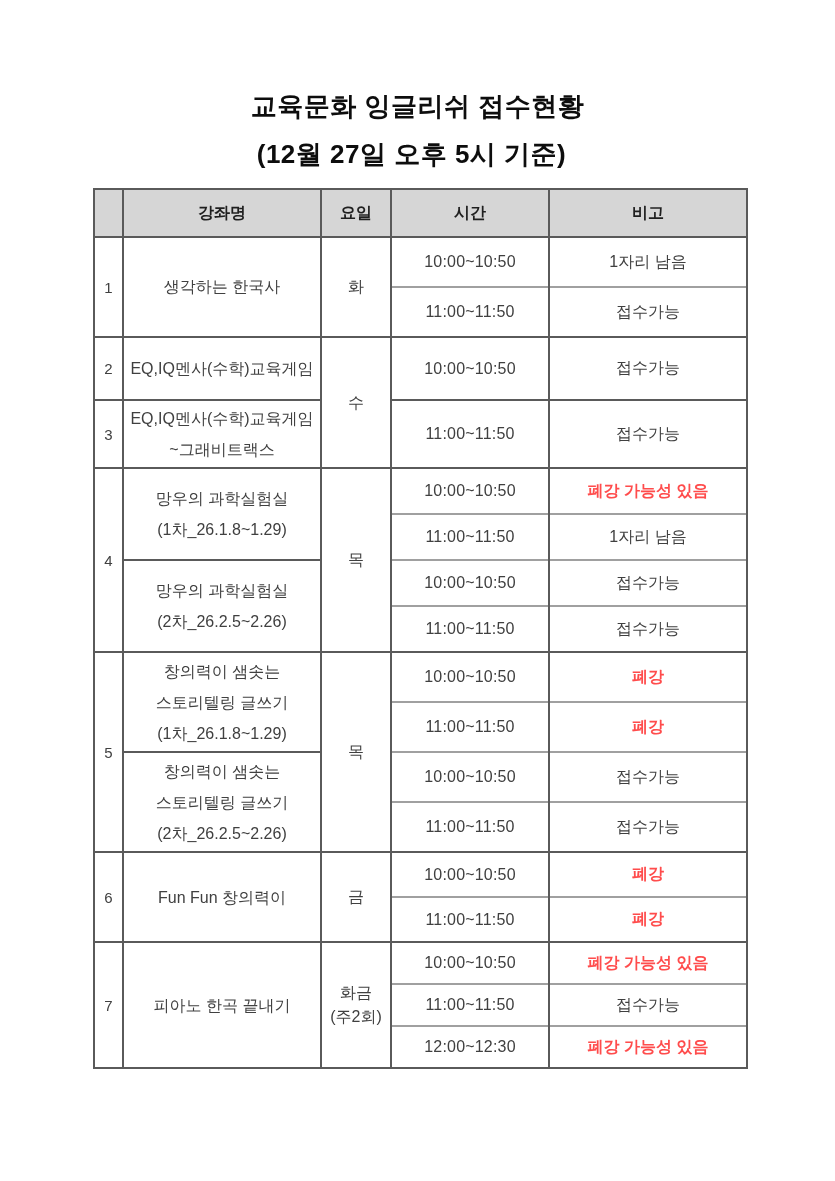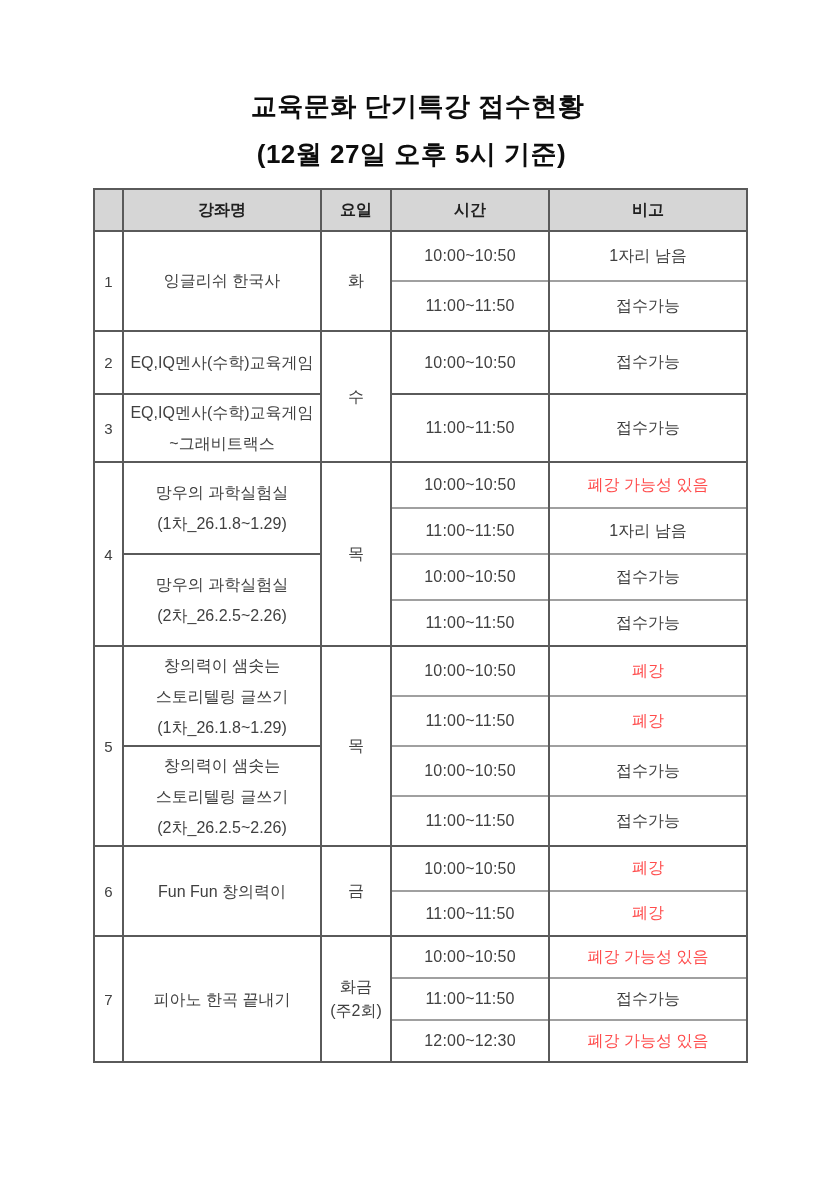--- a/index.html
+++ b/index.html
@@ -41,49 +41,49 @@
     vertical-align: middle;
     font-size: 16px;
     padding: 2px;
     overflow: hidden;
   }
   th {
     background: var(--header-bg, #d6d6d6);
     color: #1f1f1f;
     font-weight: 700;
     border: 2px solid var(--border-main, #5a5a5a);
-    height: 42px;
+    height: 48px;
   }
   td {
     border-left: 2px solid var(--border-main, #5a5a5a);
     border-right: 2px solid var(--border-main, #5a5a5a);
     border-top: 2px solid var(--border-sub, #a0a0a0);
     border-bottom: none;
   }
   tr.group-start > td { border-top: 2px solid var(--border-main, #5a5a5a); }
   td.course-sep { border-top: 2px solid var(--border-main, #5a5a5a); }
   .num { font-size: 15px; color: var(--body-text, #404040); }
   .lines { white-space: pre-line; }
   .course { line-height: 1.95; }
   .day { line-height: 1.5; }
   .time { letter-spacing: 0.2px; }
-  .red { color: var(--red-text, #ff4c4c); }
+  .red { color: var(--red-text, #ff4c4c); font-weight: bold; }
   .h50 { height: 50px; }
   .h63 { height: 63px; }
   .h65 { height: 65px; }
   .h46 { height: 46px; }
   .h50b { height: 50px; }
   .h45 { height: 45px; }
   .h42 { height: 42px; }
 </style>
 </head>
 <body>
 
 <div class="doc">
-  <h1 class="doc-title">교육문화 단기특강 접수현황</h1>
+  <h1 class="doc-title">교육문화 잉글리쉬 접수현황</h1>
   <h2 class="doc-subtitle">(12월 27일 오후 5시 기준)</h2>
 
   <table class="status">
     <colgroup>
       <col style="width:29px">
       <col style="width:198px">
       <col style="width:70px">
       <col style="width:158px">
       <col style="width:198px">
     </colgroup>
@@ -93,21 +93,21 @@
         <th>강좌명</th>
         <th>요일</th>
         <th>시간</th>
         <th>비고</th>
       </tr>
     </thead>
     <tbody>
 
       <tr class="group-start h50">
         <td class="num" rowspan="2">1</td>
-        <td class="course lines" rowspan="2">잉글리쉬 한국사</td>
+        <td class="course lines" rowspan="2">생각하는 한국사</td>
         <td class="day lines" rowspan="2">화</td>
         <td class="time">10:00~10:50</td>
         <td class="note">1자리 남음</td>
       </tr>
       <tr class="h50">
         <td class="time">11:00~11:50</td>
         <td class="note">접수가능</td>
       </tr>
 
       <tr class="group-start h63">

